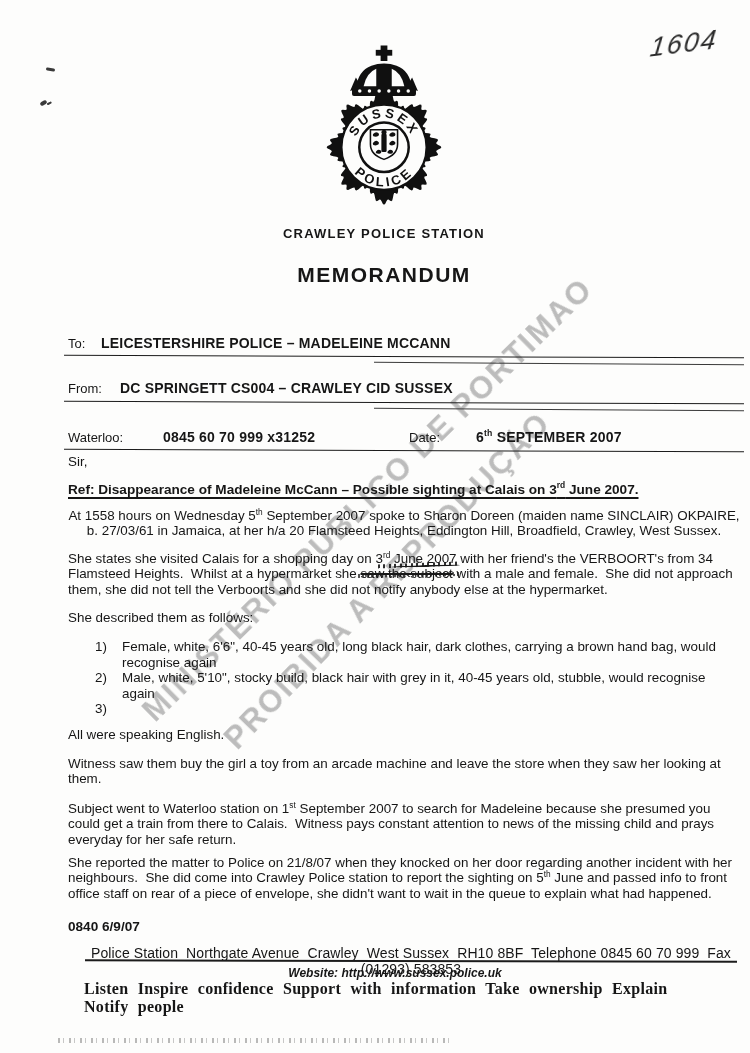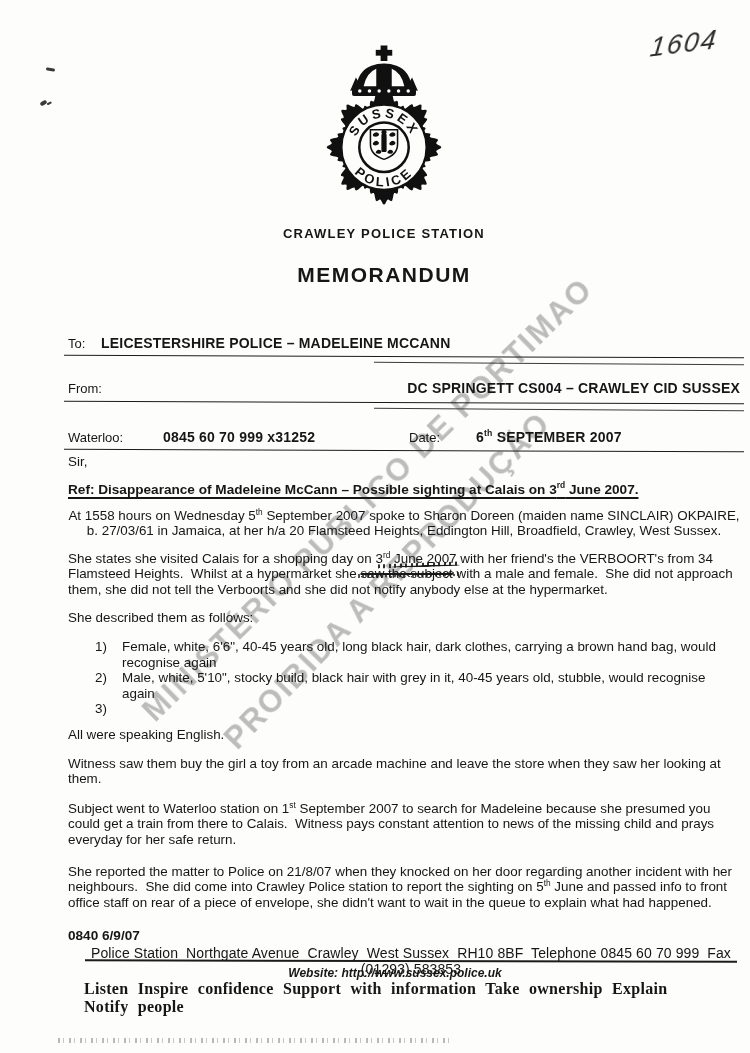--- a/index.html
+++ b/index.html
@@ -39,32 +39,32 @@
   
   .content{position:absolute;left:68px;top:336px;width:672px;z-index:2;font-size:13.4px;line-height:15.4px;}
   .meta-row{position:relative;display:flex;align-items:baseline;padding-bottom:6px;}
   .meta-label{font-size:13px;}
   .meta-value{font-weight:700;font-size:14px;letter-spacing:.2px;}
   .lbl-to{min-width:33px;} .lbl-from{min-width:52px;} .lbl-ext{min-width:95px;}
   .date-group{position:absolute;left:341px;top:0;display:flex;align-items:flex-start;}
   .lbl-date{min-width:67px;}
   .rule{position:absolute;left:-4px;right:-4px;bottom:0;border-top:1.6px solid #1c1c1c;transform:rotate(0.22deg);}
   .rule2{position:absolute;right:-4px;bottom:-7px;width:55%;border-top:1.1px solid #3a3a3a;transform:rotate(0.4deg);}
-  .row-to{margin-bottom:24px;} .row-from{margin-bottom:27px;justify-content:space-between;} .row-ext{margin-bottom:0;}
+  .row-to{margin-bottom:24px;} .row-from{margin-bottom:27px;} .row-ext{margin-bottom:0;}
   .salutation{margin:3px 0 0;}
   .ref-heading{margin:12px 0 0;font-weight:700;font-size:13.6px;
     text-decoration:underline;text-decoration-thickness:1.6px;text-underline-offset:3px;
     -webkit-text-decoration-skip-ink:none;text-decoration-skip-ink:none;}
   .para{margin:11px 0 0;white-space:pre-wrap;}
   .p1{margin-top:11px;text-align:center;} .p2{margin-top:12px;} .p-desc{margin-top:13px;}
   .desc-list{margin:14px 0 0;}
   .desc-item{display:flex;padding-left:27px;}
   .desc-num{width:27px;flex:none;}
   .p-english{margin-top:10px;} .p-witness{margin-top:14px;}
-  .p-subject{margin-top:14px;} .p-reported{margin-top:17px;}
+  .p-subject{margin-top:14px;} .p-reported{margin-top:8px;}
   .sign-off{margin-top:18px;font-weight:700;font-size:13.6px;}
   sup{font-size:.62em;line-height:0;vertical-align:super;}
   .hand-underline{position:relative;}
   .hand-underline::after{content:'';position:absolute;left:-2px;right:-3px;bottom:-1px;
     border-bottom:2px solid #1a1a1a;transform:rotate(-1.5deg);border-radius:50%;}
   .scribble{position:relative;text-decoration:line-through;text-decoration-thickness:2.2px;text-decoration-color:#181818;}
   .scribble::before{content:'';position:absolute;left:18%;right:-6px;top:-3px;height:4px;opacity:.9;
     background:repeating-linear-gradient(93deg,transparent 0 1px,#181818 1px 2.6px,transparent 2.6px 5.5px);transform:rotate(-2deg);}
   .scribble::after{content:'';position:absolute;left:-2px;right:-8px;top:42%;height:4px;opacity:.75;
     background:repeating-linear-gradient(88deg,#181818 0 2px,transparent 2px 4.5px);transform:rotate(-1.2deg);}

